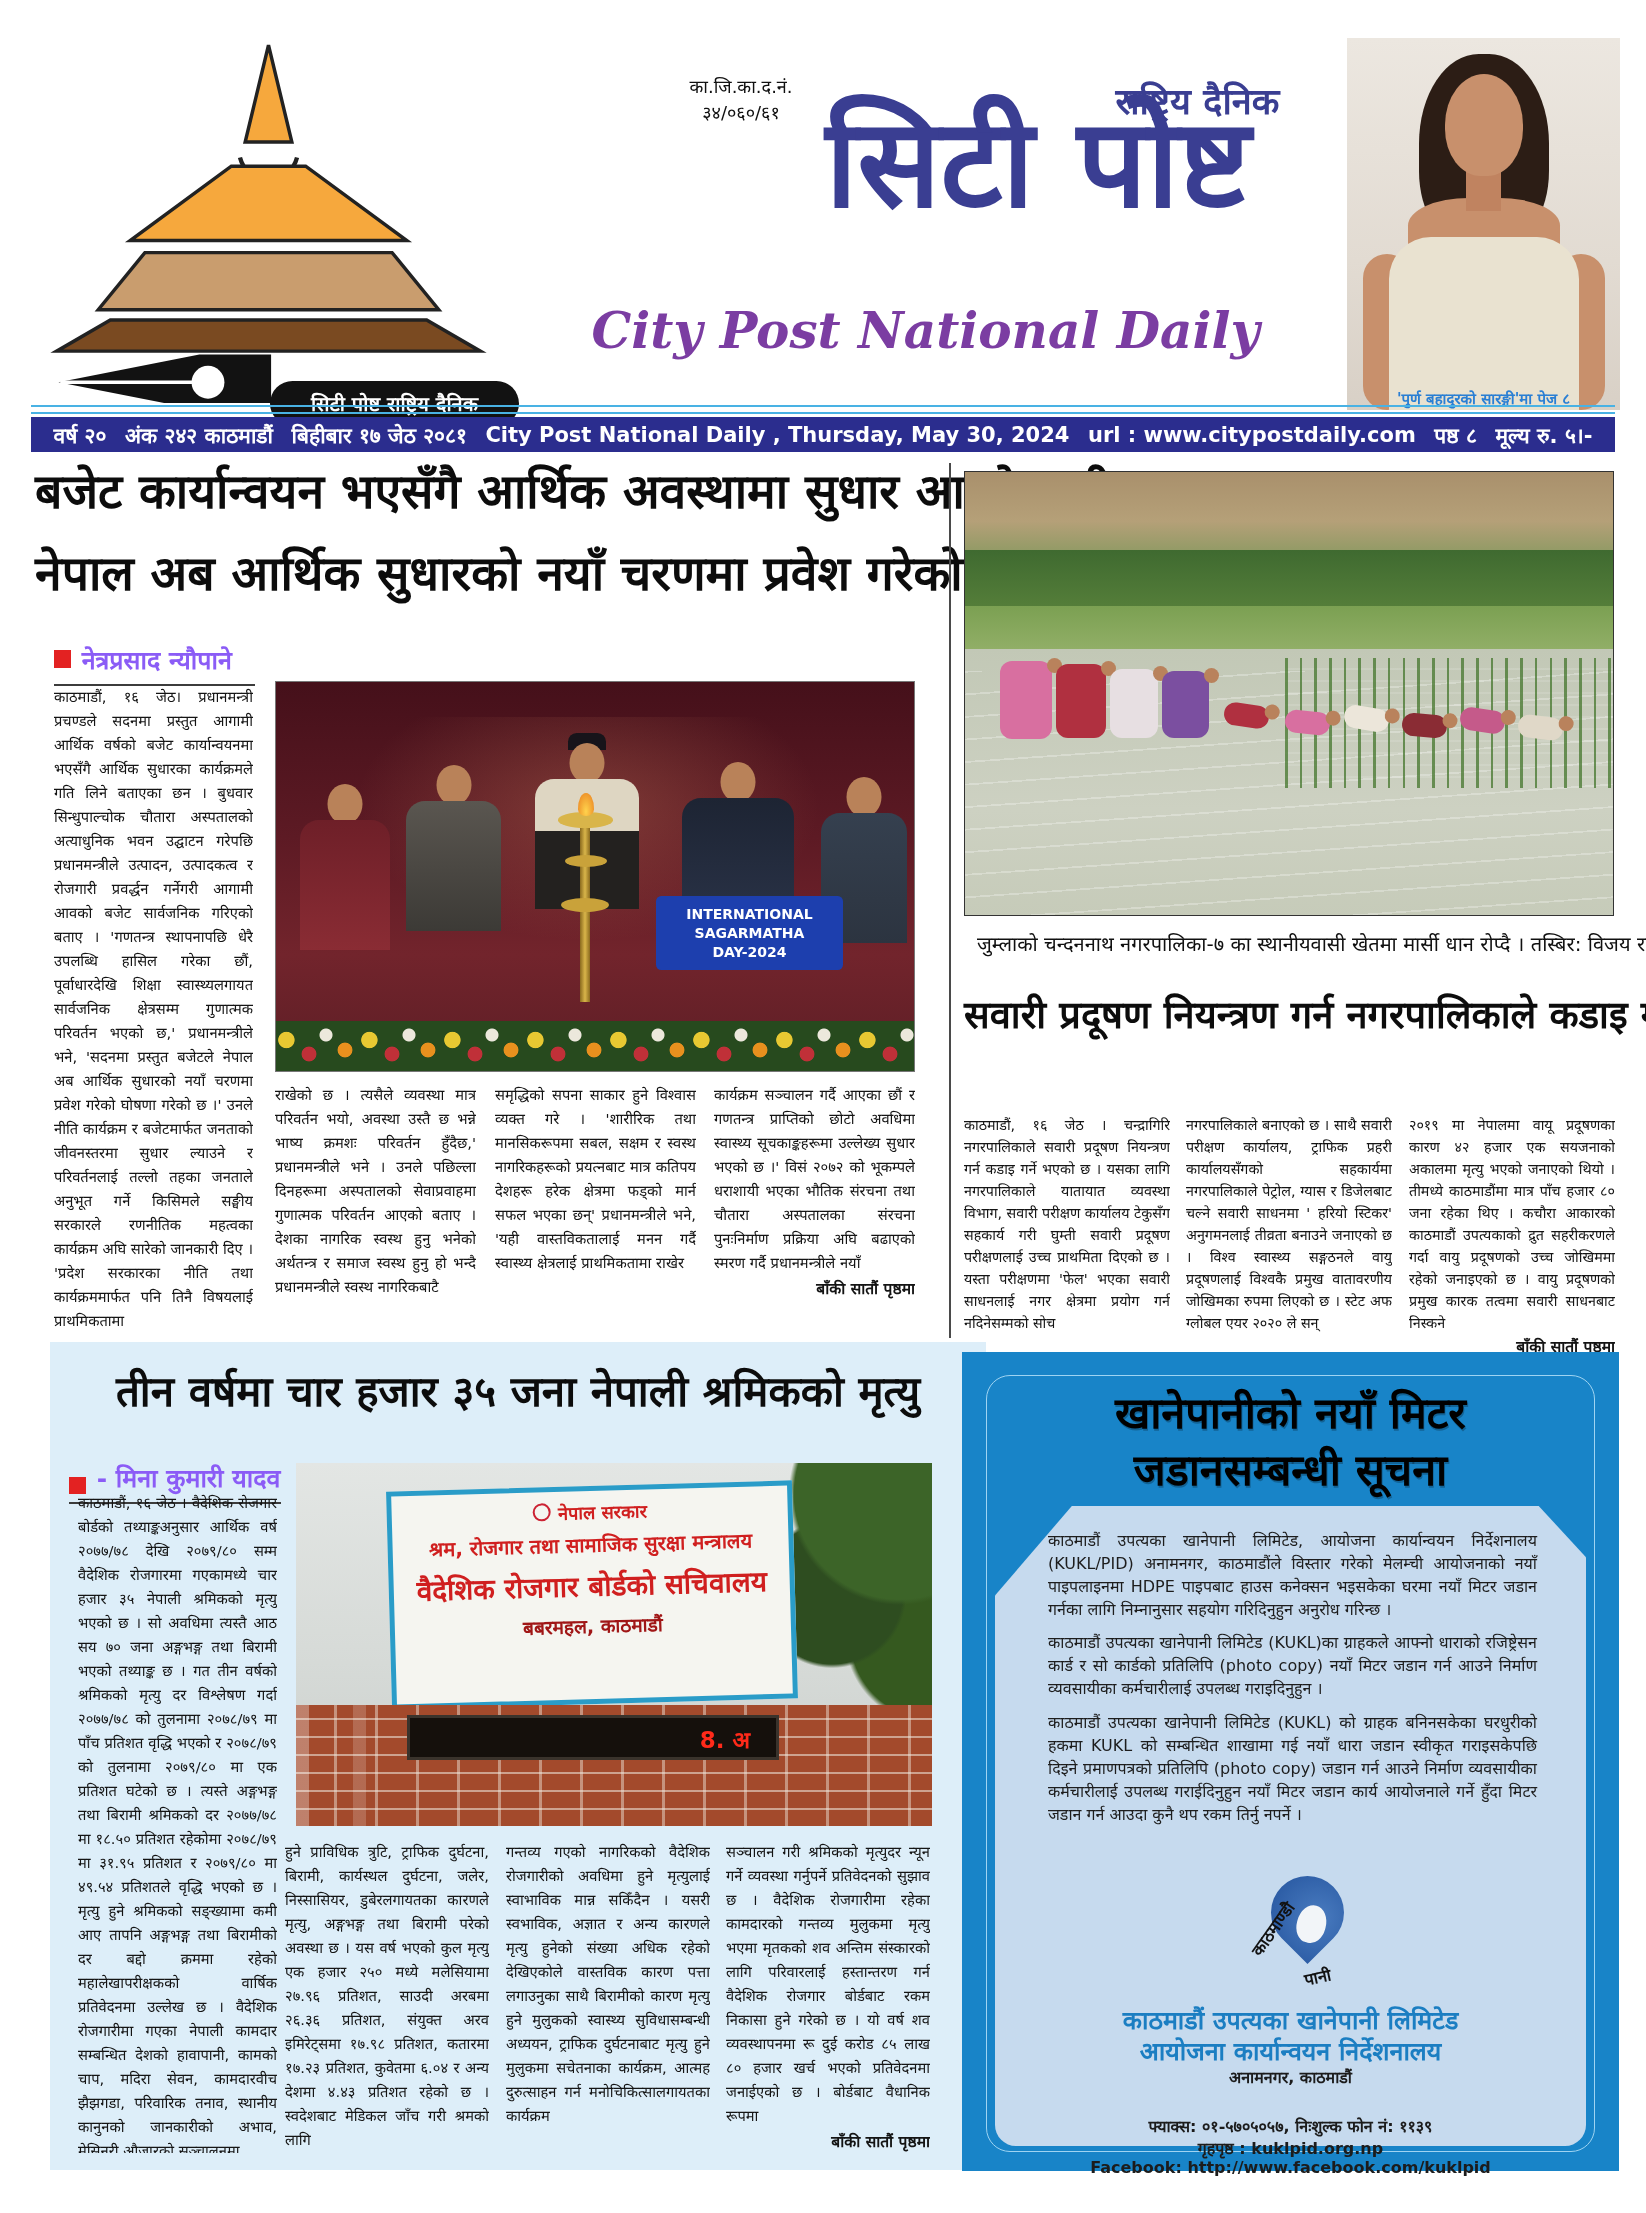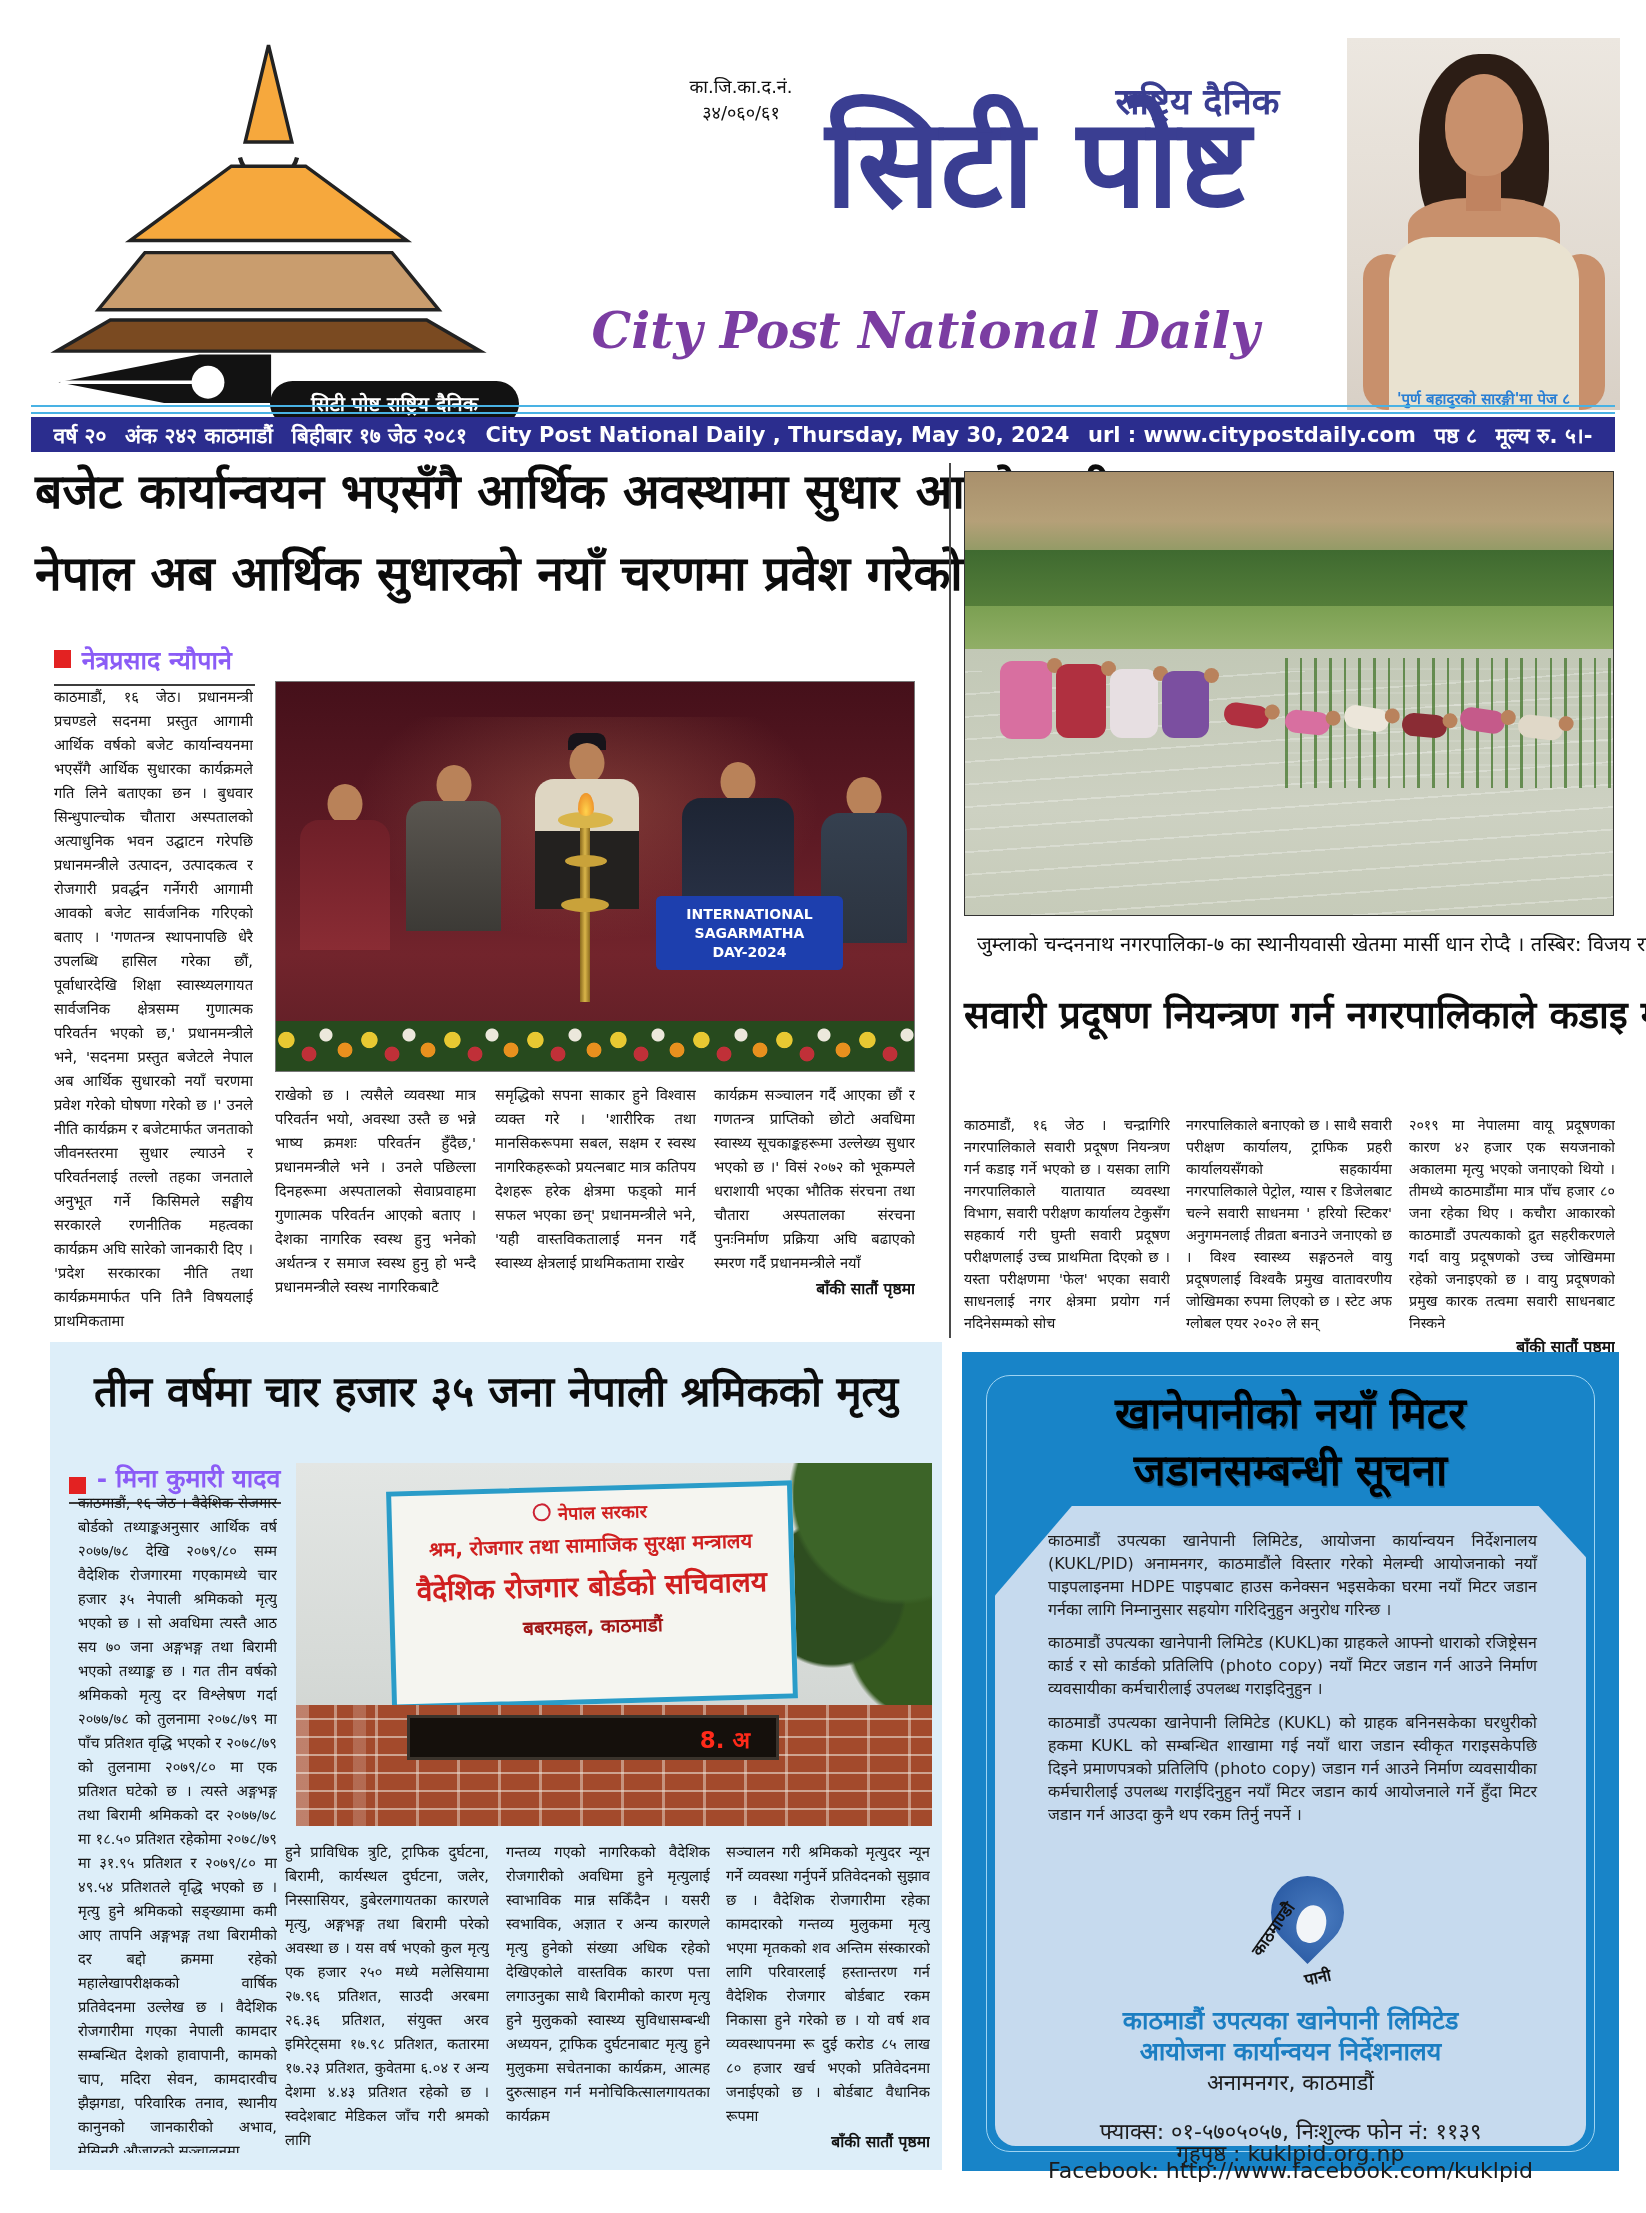--- a/index.html
+++ b/index.html
@@ -84,21 +84,21 @@
   .farmer{position:absolute;border-radius:17.3px;}
   .farmer::after{content:"";position:absolute;right:-10.4px;top:-3.5px;width:15.6px;height:15.6px;border-radius:50%;background:#b9825c;}
   .caption2{left:977px;top:930px;width:640px;font-size:20px;color:#101010;white-space:nowrap;}
   .headline2{left:964px;top:987px;width:650px;text-align:center;font-size:38px;font-weight:800;color:#0c0c0c;white-space:nowrap;}
   .pol-col{font-size:14.3px;line-height:22px;}
   .pol-c1{left:964px;top:1114px;width:206px;height:252px;}
   .pol-c2{left:1186px;top:1114px;width:206px;height:252px;}
   .pol-c3{left:1409px;top:1114px;width:206px;height:252px;}
 
   
-  .workers{left:50px;top:1342px;width:892px;height:828px;background:#ddeef9;}
+  .workers{left:50px;top:1342px;width:892px;height:828px;background:#ddeef9;padding-left:44px;}
   .headline3{position:absolute;left:0;top:19px;width:100%;text-align:center;font-size:42px;font-weight:800;color:#0c0c0c;white-space:nowrap;}
   .byline-w{position:absolute;left:19px;top:118px;width:212px;align-items:flex-end;}
   .wk-c1{position:absolute;left:28px;top:149px;width:199px;height:662px;}
   .photo3{position:absolute;left:246px;top:121px;width:636px;height:363px;overflow:hidden;background:linear-gradient(180deg,#e3e6e4 0%,#d6dad7 55%,#c9cecb 100%);}
   .photo3 .foliage{position:absolute;right:-35px;top:-26px;width:225px;height:285px;
      background:radial-gradient(circle at 70% 20%,#3c6428 0 38%,transparent 40%),
                 radial-gradient(circle at 40% 55%,#2e4d20 0 34%,transparent 36%),
                 radial-gradient(circle at 85% 70%,#35591f 0 30%,transparent 32%);}
   .photo3 .sign{position:absolute;left:93px;top:22.5px;width:406px;height:218px;background:#f5f5f0;border:5.2px solid #2a9cc8;
      box-sizing:border-box;transform:rotate(-1.6deg);text-align:center;padding-top:8.6px;}
@@ -129,21 +129,21 @@
   .notice .paras{position:absolute;left:86px;top:177px;width:489px;font-size:16px;line-height:23px;text-align:justify;color:#1d1d1d;font-weight:500;}
   .notice .paras p{margin:0 0 10.4px 0;}
   .notice .drop-wrap{position:absolute;left:285px;top:508px;width:121px;height:130px;}
   .notice .drop{position:absolute;left:24px;top:15.6px;width:73px;height:73px;background:radial-gradient(circle at 35% 55%,#4a7cc0,#24549e);
       border-radius:0 50% 50% 50%;transform:rotate(-135deg);}
   .notice .dropface{position:absolute;left:50px;top:45px;width:29px;height:38px;background:#f2f5f8;border-radius:50% 50% 46% 46%;transform:rotate(15deg);}
   .notice .ltxt1{position:absolute;left:-5.2px;top:57px;font-size:16.4px;font-weight:bold;color:#121212;transform:rotate(-55deg);}
   .notice .ltxt2{position:absolute;left:57px;top:105px;font-size:16.4px;font-weight:bold;color:#121212;transform:rotate(-12deg);}
   .notice .org1{position:absolute;left:0;top:650px;width:100%;text-align:center;font-size:25px;font-weight:800;color:#1b7ec2;}
   .notice .org2{position:absolute;left:0;top:681px;width:100%;text-align:center;font-size:25px;font-weight:800;color:#1b7ec2;}
-  .notice .inf{position:absolute;left:0;width:100%;text-align:center;font-size:22px;font-weight:normal;color:#1c1c1c;white-space:nowrap;}
+  .notice .inf{position:absolute;left:0;width:100%;text-align:center;font-size:16px;font-weight:bold;color:#1c1c1c;white-space:nowrap;}
   .i1{top:714px;} .i2{top:738px;} .i3{top:763px;} .i4{top:785px;} .i5{top:806px;font-size:19px;}
 </style>
 </head>
 <body>
 
 <div id="page">
 
   <svg class="abs logo-svg" viewBox="0 0 510 420">
     <polygon points="255,6 282,118 228,118" fill="#f6a83d" stroke="#222" stroke-width="4"></polygon>
     <path d="M 222 136 A 34 34 0 0 0 288 136" fill="none" stroke="#222" stroke-width="5"></path>

